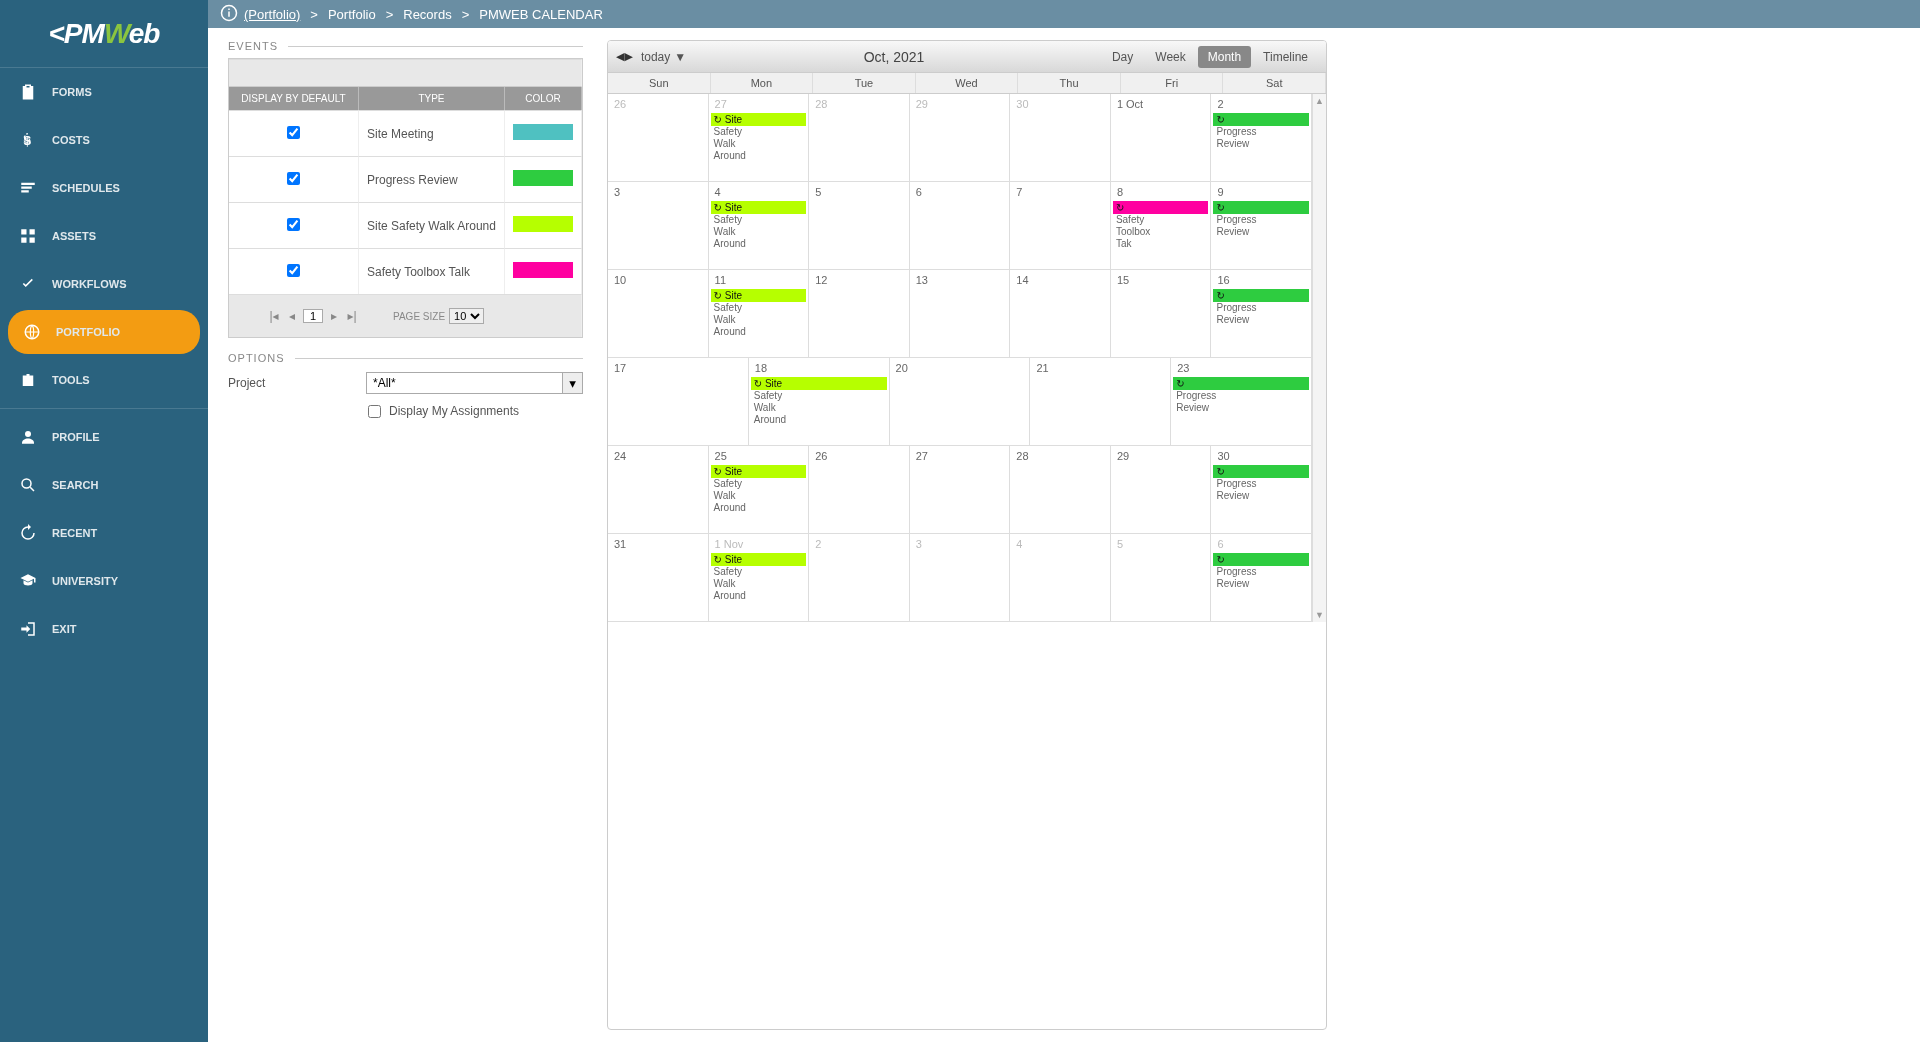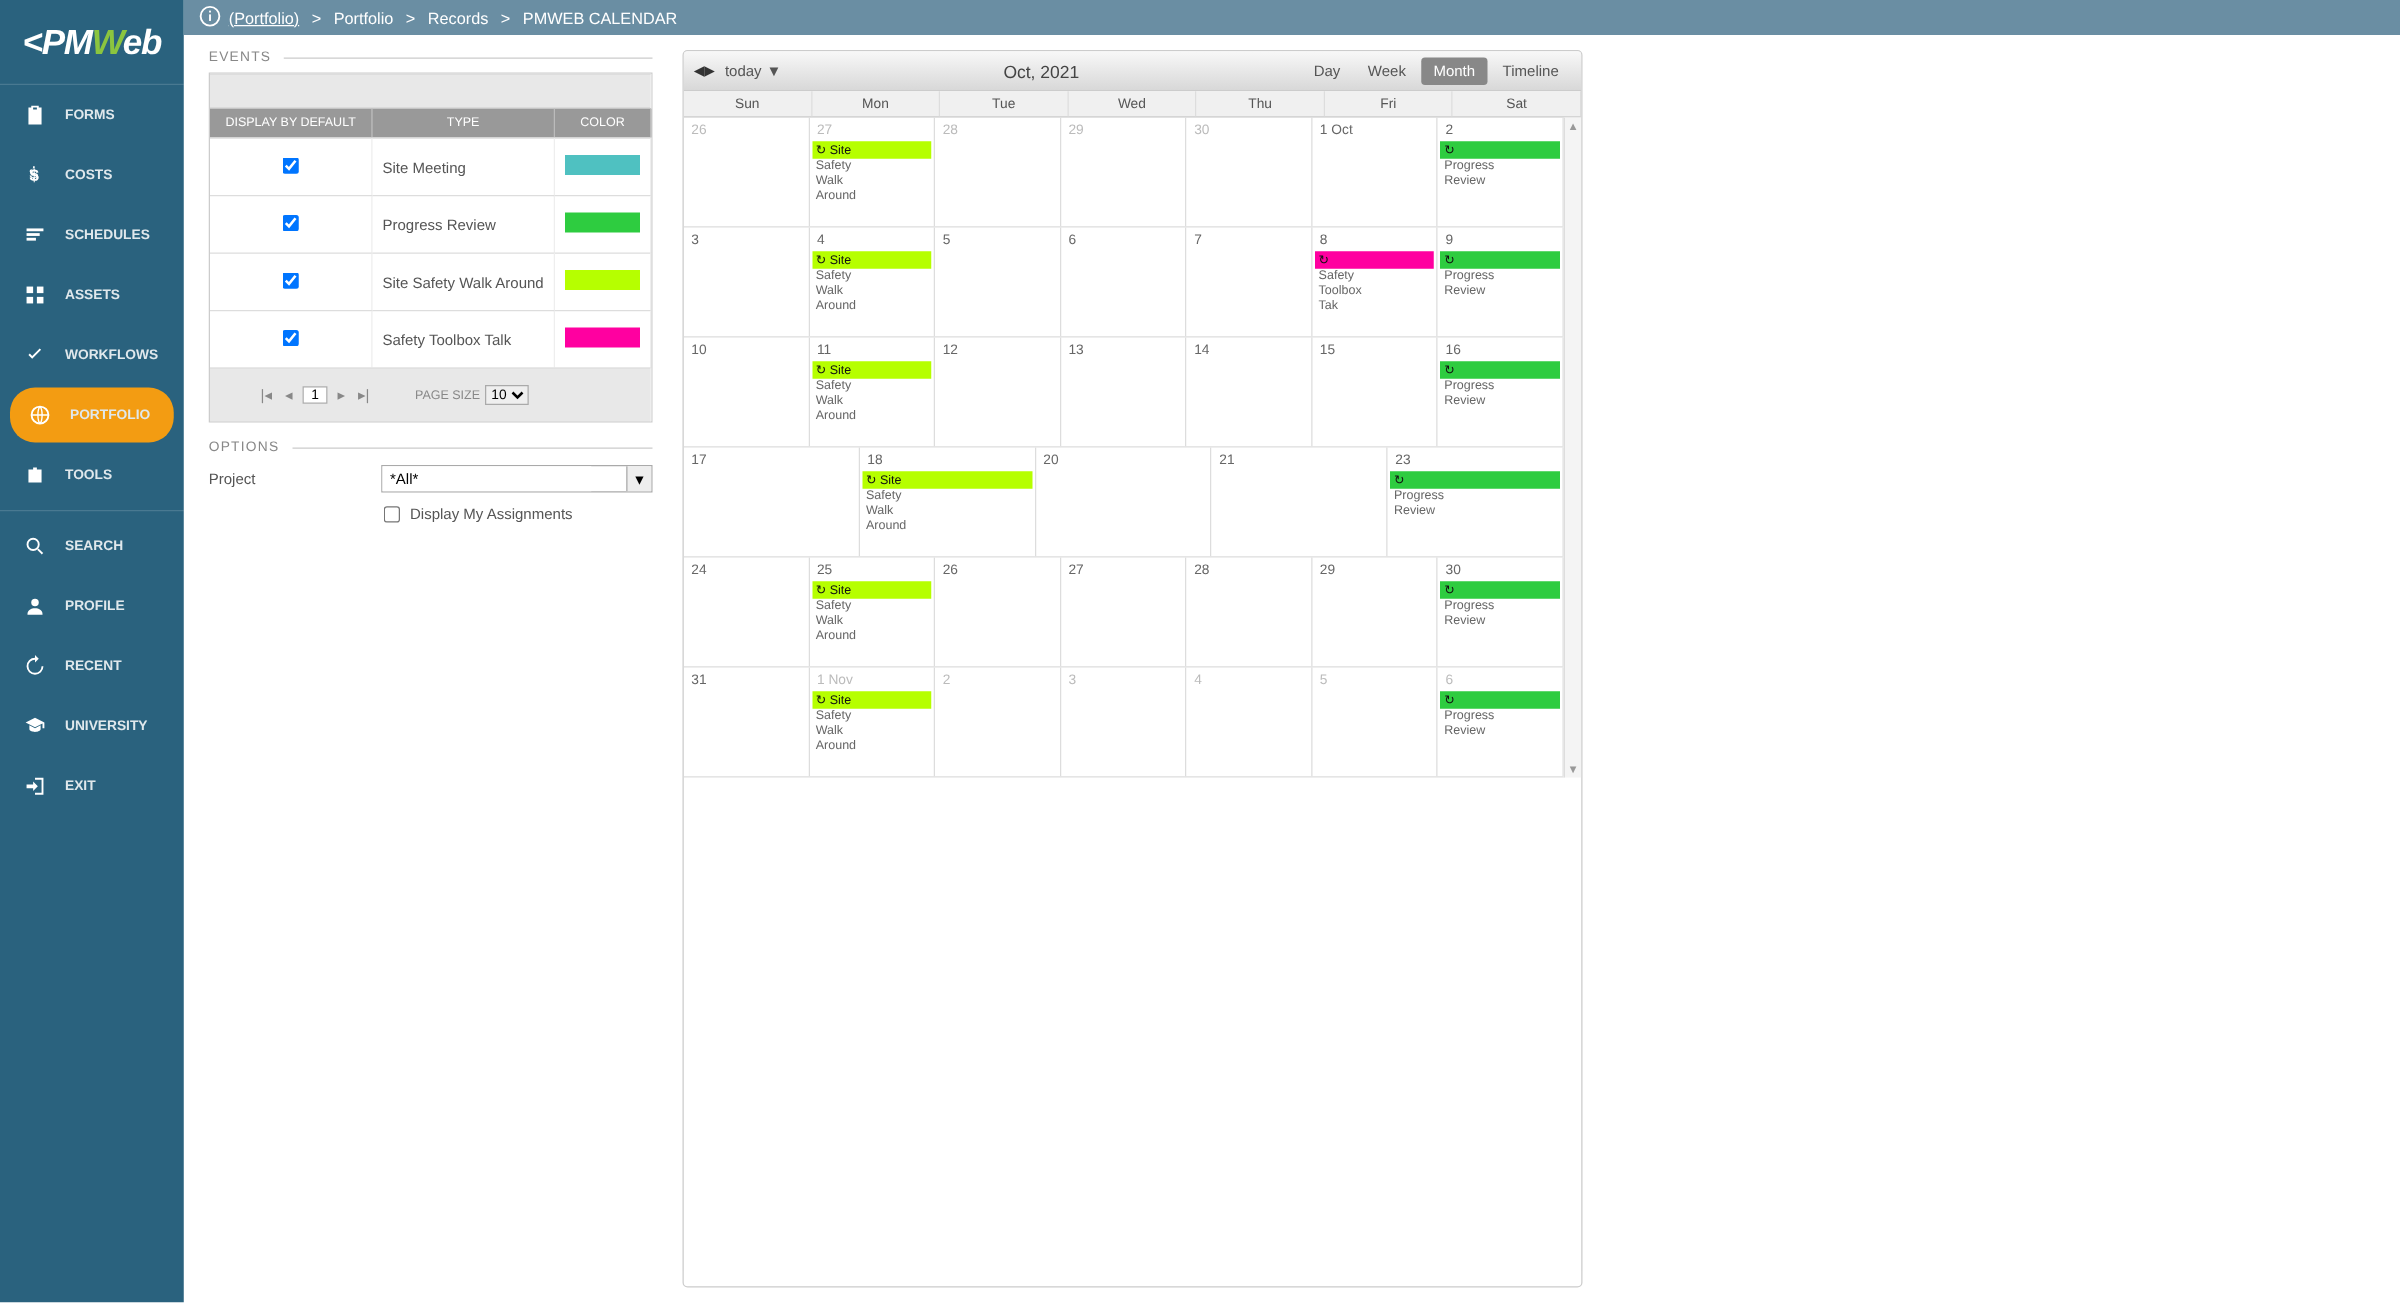--- a/index.html
+++ b/index.html
@@ -1,20 +1,20 @@
 <!DOCTYPE html>
 <html><head>
 <meta charset="utf-8">
 <style>
 * { box-sizing: border-box; margin: 0; padding: 0; }
 body { font-family: Arial, sans-serif; font-size: 12px; color: #333; background: #fff; overflow: hidden; }
 .app { display: flex; width: 1920px; height: 1042px; }
 
 
-.sidebar { width: 147px; background: #2a627e; color: #fff; display: flex; flex-direction: column; }
+.sidebar { width: 208px; background: #2a627e; color: #fff; display: flex; flex-direction: column; }
 .logo-area { height: 68px; display: flex; align-items: center; justify-content: center; border-bottom: 1px solid rgba(255,255,255,0.15); }
 .logo-text { font-size: 28px; font-weight: bold; color: #fff; font-style: italic; letter-spacing: -1px; }
 .logo-text .w { color: #8bc53f; }
 .sidebar-item { display: flex; align-items: center; gap: 14px; padding: 14px 18px; cursor: pointer; font-size: 11px; font-weight: bold; color: #e0e8ec; }
 .sidebar-item.active { background: #f39c12; border-radius: 20px; margin: 2px 8px; padding: 12px 14px; }
 .sidebar-item .icon { width: 20px; height: 20px; display: flex; align-items: center; justify-content: center; }
 .sidebar-item .icon svg { width: 18px; height: 18px; fill: #fff; }
 .sidebar-divider { height: 1px; background: rgba(255,255,255,0.15); margin: 4px 0; }
 
 
@@ -149,34 +149,34 @@
             </svg>
           </span>
           <span>TOOLS</span>
         </div>
       </div>
     <div class="sidebar-divider"></div>
     <div id="sidebar-bottom">
         <div class="sidebar-item">
           <span class="icon">
             <svg viewBox="0 0 24 24">
+              <circle cx="12" cy="8" r="4"></circle>
+              <path d="M4 20c0-4 4-6 8-6s8 2 8 6v1H4v-1z"></path>
+            </svg>
+          </span>
+          <span>PROFILE</span>
+        </div>
+        <div class="sidebar-item">
+          <span class="icon">
+            <svg viewBox="0 0 24 24">
               <circle cx="10" cy="10" r="6" fill="none" stroke="#fff" stroke-width="2"></circle>
               <path d="M15 15l5 5" stroke="#fff" stroke-width="2"></path>
             </svg>
           </span>
           <span>SEARCH</span>
-        </div>
-        <div class="sidebar-item">
-          <span class="icon">
-            <svg viewBox="0 0 24 24">
-              <circle cx="12" cy="8" r="4"></circle>
-              <path d="M4 20c0-4 4-6 8-6s8 2 8 6v1H4v-1z"></path>
-            </svg>
-          </span>
-          <span>PROFILE</span>
         </div>
         <div class="sidebar-item">
           <span class="icon">
             <svg viewBox="0 0 24 24">
               <path d="M12 3a9 9 0 1 0 9 9h-2a7 7 0 1 1-7-7v3l4-4-4-4v3z"></path>
             </svg>
           </span>
           <span>RECENT</span>
         </div>
         <div class="sidebar-item">

